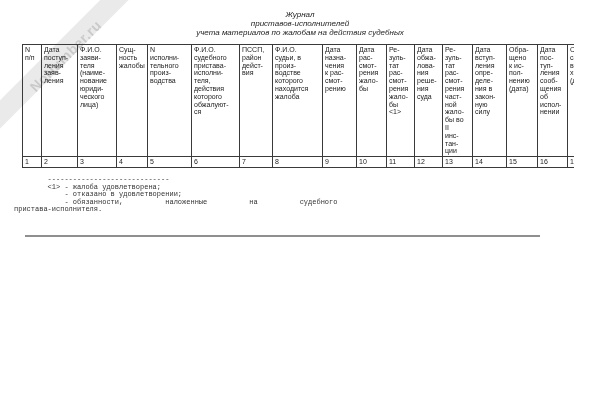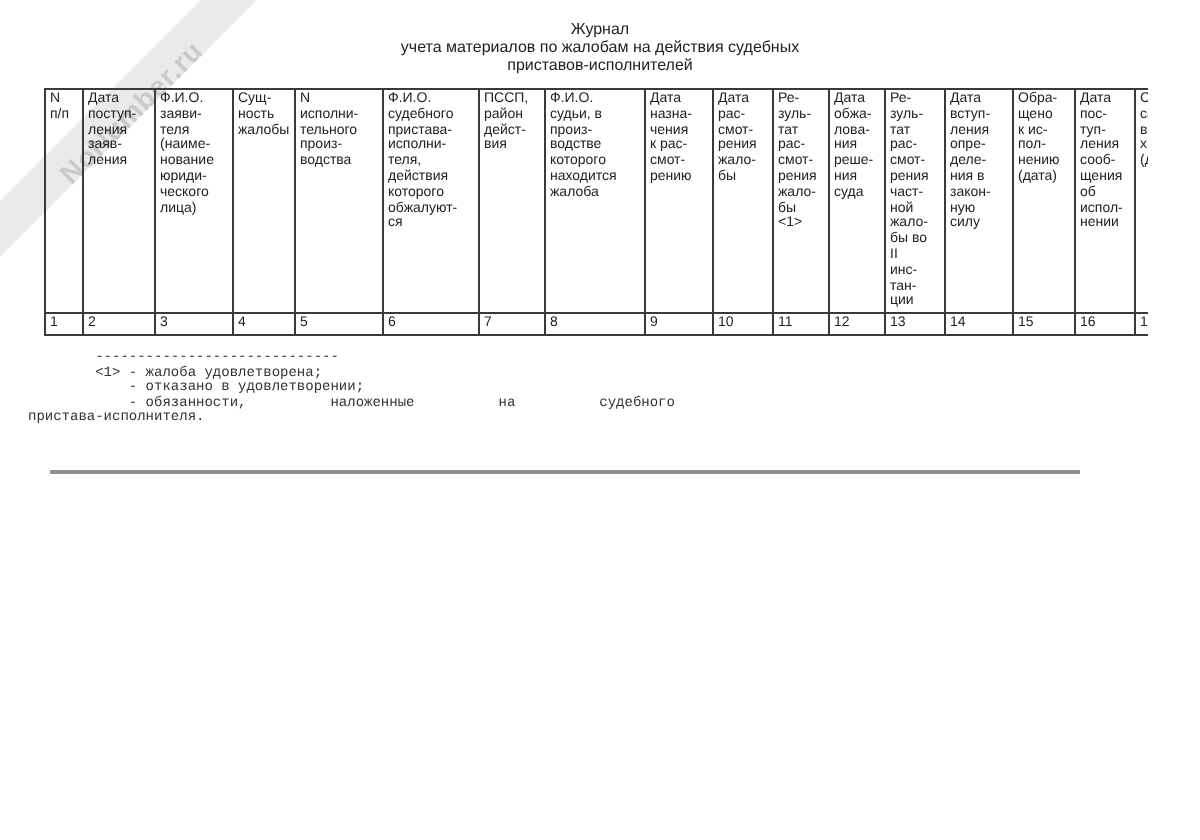--- a/index.html
+++ b/index.html
@@ -30,21 +30,21 @@
     margin-top:-13px;
     font-size:14px; font-weight:bold; letter-spacing:.5px;
     color:#b9b9b9;
     text-shadow:0 0 1px #ffffff, 0 0 2px #ffffff;
   }
 
   
   .title-block {
     position:absolute; left:0; top:10px; width:600px;
     text-align:center;
-    font-size:8px; line-height:9px; color:#222;
+    font-size:8px; line-height:9px; color:#222;font-style:italic;
   }
 
   
   .table-clip {
     position:absolute; left:22px; top:44px;
     width:552px; height:130px;
     overflow:hidden;
   }
   table.journal {
     border-collapse:collapse;
@@ -90,22 +90,22 @@
 
 <div class="watermark">
   <div class="wm-rot">
     <div class="wm-strip"></div>
     <div class="wm-text">NoNumber.ru</div>
   </div>
 </div>
 
 <div class="title-block">
   <div>Журнал</div>
+  <div>приставов-исполнителей</div>
   <div>учета материалов по жалобам на действия судебных</div>
-  <div>приставов-исполнителей</div>
 </div>
 
 <div class="table-clip">
   <table class="journal">
     <colgroup>
       <col style="width:19px">
         <col style="width:36px">
         <col style="width:39px">
       <col style="width:31px">
         <col style="width:44px">

